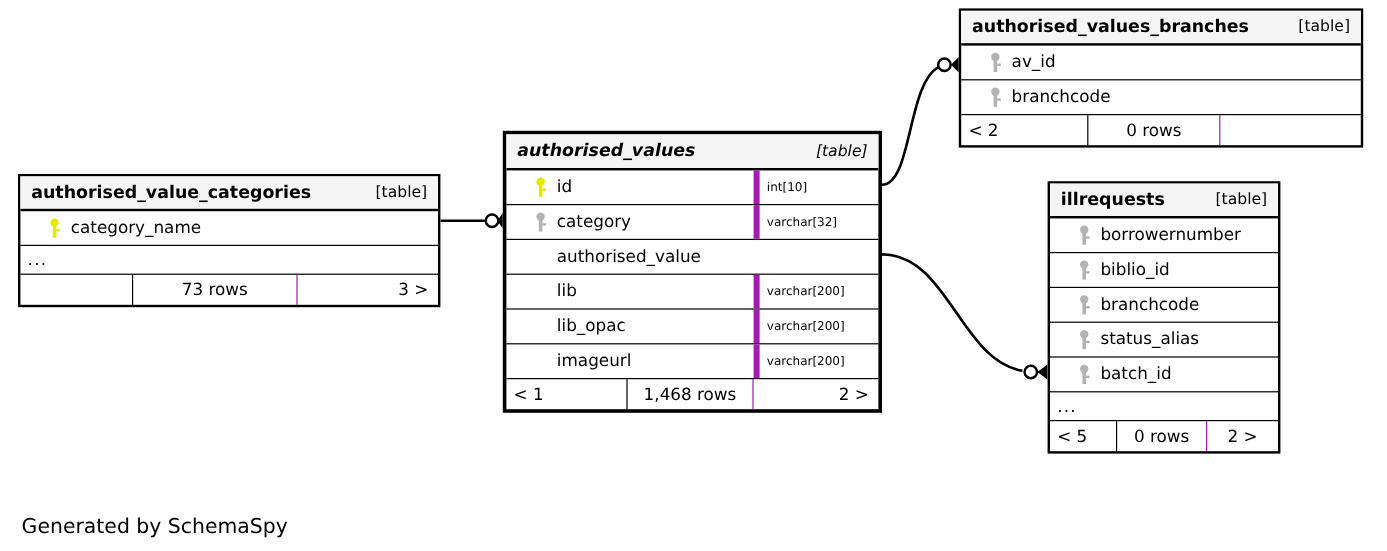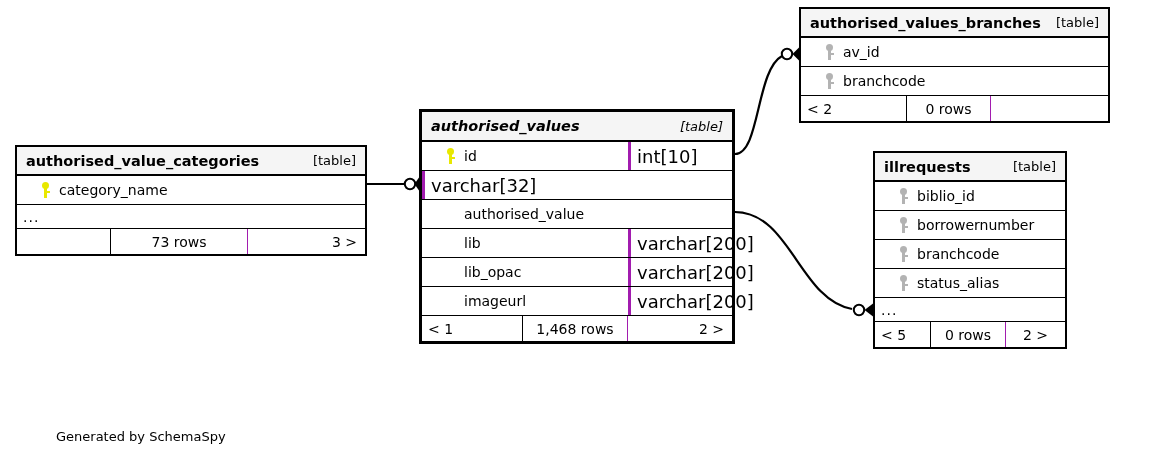--- a/index.html
+++ b/index.html
@@ -86,24 +86,24 @@
     min-width: 0;
     padding-left: 24px;
     font-size: 14px;
     white-space: nowrap;
     overflow: hidden;
   }
   .col-type {
     display: flex;
     align-items: center;
     flex: 0 0 auto;
-    border-left: 3px solid #a21caf;
+    border-left: 5px solid #a21caf;
     box-sizing: border-box;
     padding-left: 6px;
-    font-size: 18px;
+    font-size: 10px;
     white-space: nowrap;
   }
   .has-types .col-type { width: 104px; }
 
   
   .key-icon {
     flex: 0 0 auto;
     width: 9px;
     height: 16px;
     margin-right: 9px;
@@ -177,36 +177,35 @@
 
   
   #tbl-auth-val-cats { left: 15px;  top: 145px; width: 352px; }
   #tbl-auth-val-cats .foot-left  { width: 93px; }
   #tbl-auth-val-cats .foot-right { width: 117px; }
 
   #tbl-auth-values   { left: 419px; top: 109px; width: 316px; }
   #tbl-auth-values .foot-left  { width: 100px; }
   #tbl-auth-values .foot-right { width: 104px; }
 
-  #tbl-auth-val-brs  { left: 799px; top: 7px;   width: 311px; }
+  #tbl-auth-val-brs  { left: 799px; top: 7px;   width: 337px; }
   #tbl-auth-val-brs .foot-left  { width: 105px; }
   #tbl-auth-val-brs .foot-right { width: 117px; }
 
   #tbl-illrequests   { left: 873px; top: 151px; width: 194px; }
   #tbl-illrequests .foot-left  { width: 55px; }
   #tbl-illrequests .foot-right { width: 59px; }
 
   .caption {
     position: absolute;
     left: 18px;
     top: 429px;
-    font-size: 13px;
+    font-size: 17px;
     z-index: 3;
     white-space: nowrap;
-    margin-left: 38px;
   }
 </style>
 </head>
 <body>
 
 <div id="diagram">
 
   <svg id="edges" viewBox="0 0 1156 459">
 
     <g>
@@ -265,20 +264,28 @@
           <i class="head"></i>
             <i class="stem"></i>
             <i class="tooth"></i>
         </span>
         <span>id</span>
       </span>
       <span class="col-type">int[10]</span>
     </div>
 
     <div class="col-row">
+      <span class="col-name">
+        <span class="key-icon key-index">
+          <i class="head"></i>
+            <i class="stem"></i>
+            <i class="tooth"></i>
+        </span>
+        <span>category</span>
+      </span>
       <span class="col-type">varchar[32]</span>
     </div>
 
     <div class="col-row">
       <span class="col-name">
         <span class="key-icon spacer"></span>
         <span>authorised_value</span>
       </span>
     </div>
 
@@ -351,51 +358,61 @@
       <span class="tbl-tag">[table]</span>
     </div>
 
     <div class="col-row">
       <span class="col-name">
         <span class="key-icon key-index">
           <i class="head"></i>
             <i class="stem"></i>
             <i class="tooth"></i>
         </span>
+        <span>borrowernumber</span>
+      </span>
+    </div>
+    <div class="col-row">
+      <span class="col-name">
+        <span class="key-icon key-index">
+          <i class="head"></i>
+            <i class="stem"></i>
+            <i class="tooth"></i>
+        </span>
         <span>biblio_id</span>
       </span>
     </div>
     <div class="col-row">
       <span class="col-name">
         <span class="key-icon key-index">
           <i class="head"></i>
             <i class="stem"></i>
             <i class="tooth"></i>
         </span>
-        <span>borrowernumber</span>
-      </span>
-    </div>
-    <div class="col-row">
-      <span class="col-name">
-        <span class="key-icon key-index">
-          <i class="head"></i>
-            <i class="stem"></i>
-            <i class="tooth"></i>
-        </span>
         <span>branchcode</span>
       </span>
     </div>
     <div class="col-row">
       <span class="col-name">
         <span class="key-icon key-index">
           <i class="head"></i>
             <i class="stem"></i>
             <i class="tooth"></i>
         </span>
         <span>status_alias</span>
+      </span>
+    </div>
+    <div class="col-row">
+      <span class="col-name">
+        <span class="key-icon key-index">
+          <i class="head"></i>
+            <i class="stem"></i>
+            <i class="tooth"></i>
+        </span>
+        <span>batch_id</span>
       </span>
     </div>
 
     <div class="ellipsis-row">
       <span>...</span>
     </div>
 
     <div class="tbl-footer">
       <span class="foot-cell foot-left">&lt; 5</span>
       <span class="foot-cell foot-mid">0 rows</span>

